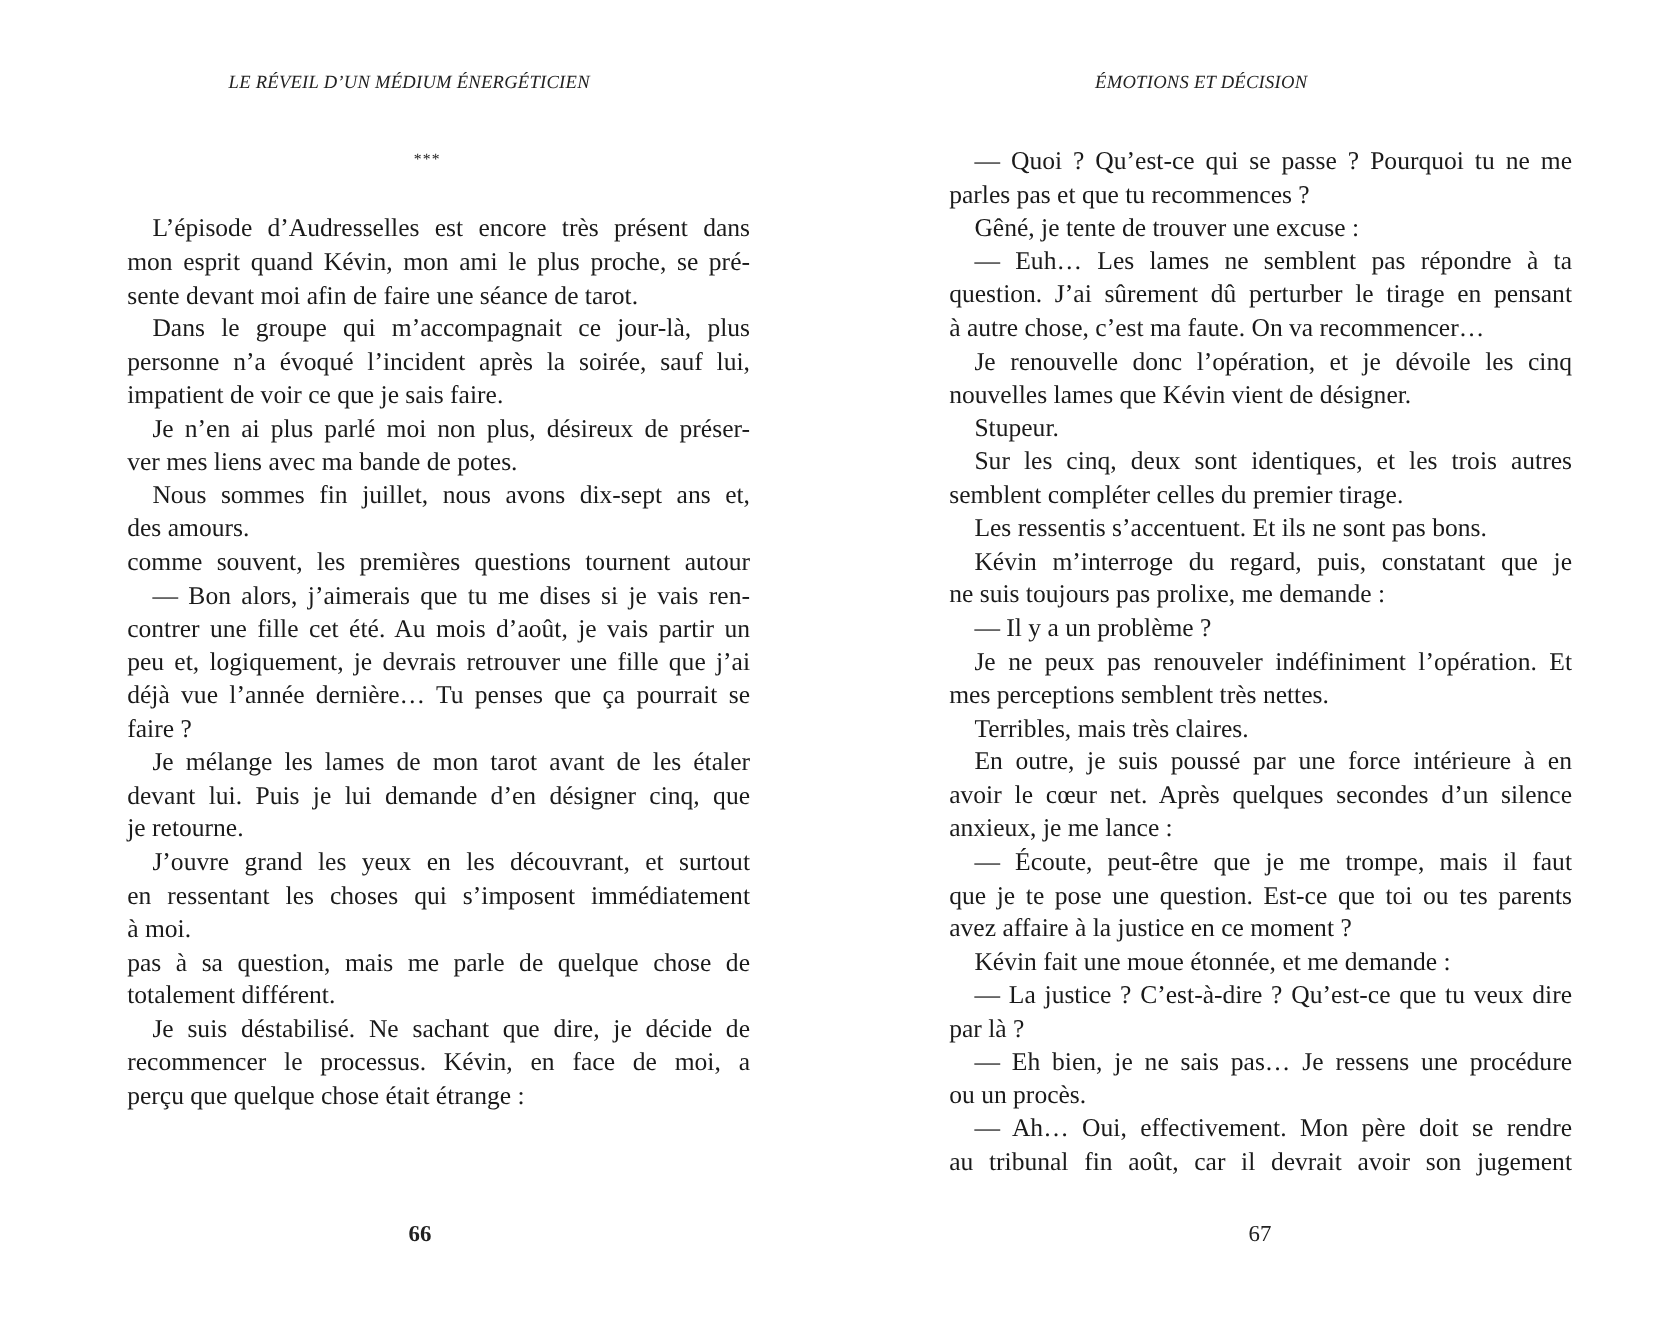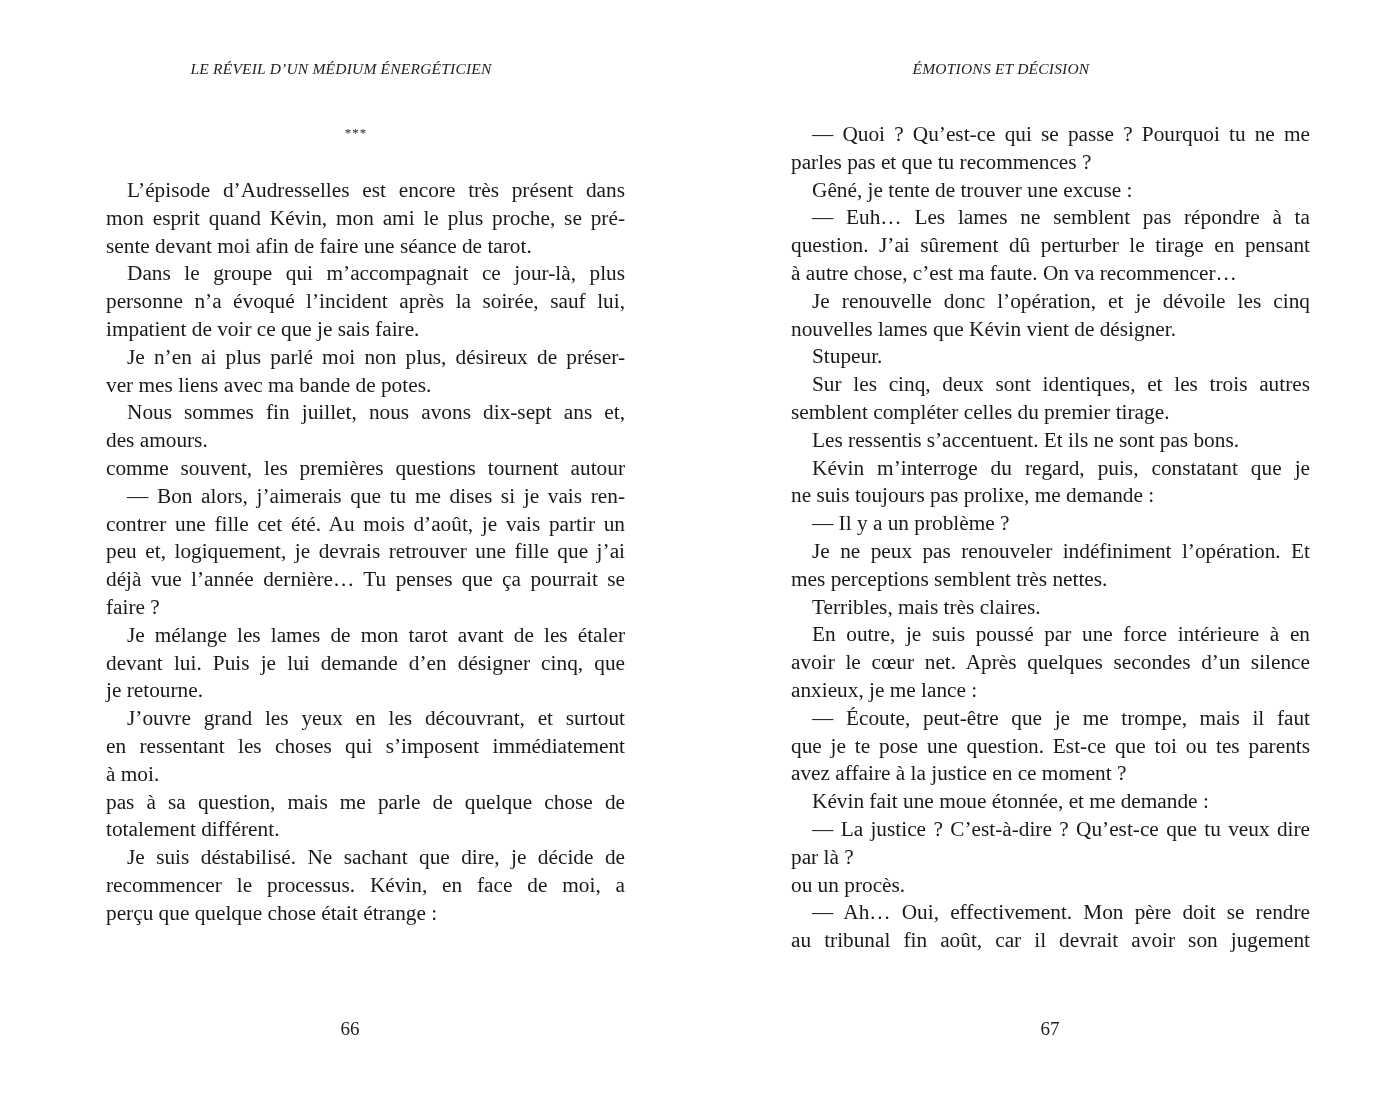--- a/index.html
+++ b/index.html
@@ -15,21 +15,21 @@
   .ornament { position: absolute; top: 125px; left: 0; width: 700px; text-align: center;
               font-size: 13px; letter-spacing: 1px; color: #222; left: 0px; }
   .textblock { position: absolute; width: 519px; }
   .page.left .textblock { left: 91px; top: 177px; margin-left: 15px; }
   .page.right .textblock { left: 91px; top: 121px; }
   .line { height: 27.8px; line-height: 27.8px; font-size: 21.3px; white-space: nowrap;
           text-align: justify; text-align-last: justify; overflow: visible; }
   .line.indent { padding-left: 21px; }
   .line.last { text-align-last: left; }
   .folio { position: absolute; top: 1018px; width: 100%; text-align: center; font-size: 19px; color: #222; }
-  .page.left .folio { left: 0; }
+  .page.left .folio { left: 0; font-weight: bold; }
   .page.right .folio { left: 0; }
 </style>
 </head>
 <body>
 
 <div class="page left">
   <div class="running-head">LE RÉVEIL D’UN MÉDIUM ÉNERGÉTICIEN</div>
   <div class="ornament" style="left:6px;">***</div>
   <div class="textblock">
       <div class="line indent">L’épisode d’Audresselles est encore très présent dans</div>
@@ -86,18 +86,19 @@
       <div class="line indent last">Terribles, mais très claires.</div>
       <div class="line indent">En outre, je suis poussé par une force intérieure à en</div>
       <div class="line">avoir le cœur net. Après quelques secondes d’un silence</div>
       <div class="line last">anxieux, je me lance :</div>
       <div class="line indent">— Écoute, peut-être que je me trompe, mais il faut</div>
       <div class="line">que je te pose une question. Est-ce que toi ou tes parents</div>
       <div class="line last">avez affaire à la justice en ce moment ?</div>
       <div class="line indent last">Kévin fait une moue étonnée, et me demande :</div>
       <div class="line indent">— La justice ? C’est-à-dire ? Qu’est-ce que tu veux dire</div>
       <div class="line last">par là ?</div>
+      <div class="line indent">— Eh bien, je ne sais pas… Je ressens une procédure</div>
       <div class="line last">ou un procès.</div>
       <div class="line indent">— Ah… Oui, effectivement. Mon père doit se rendre</div>
       <div class="line">au tribunal fin août, car il devrait avoir son jugement</div>
     </div>
   <div class="folio" style="left:0px;">67</div>
 </div>
 
 </body></html>

